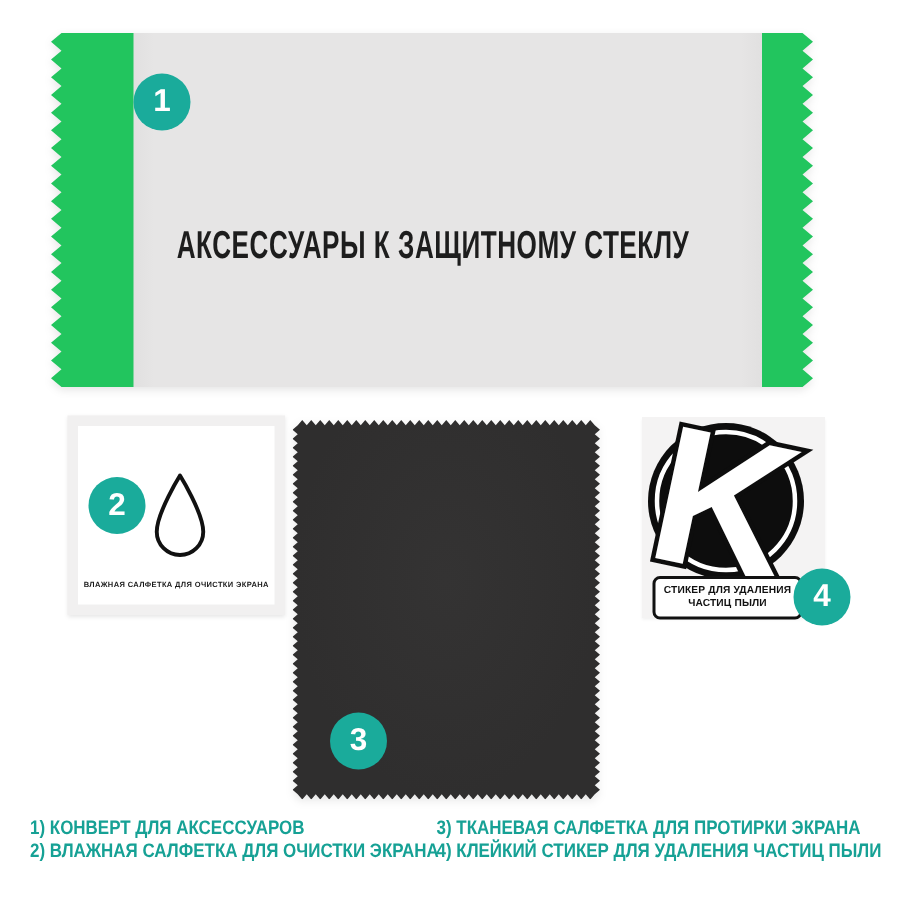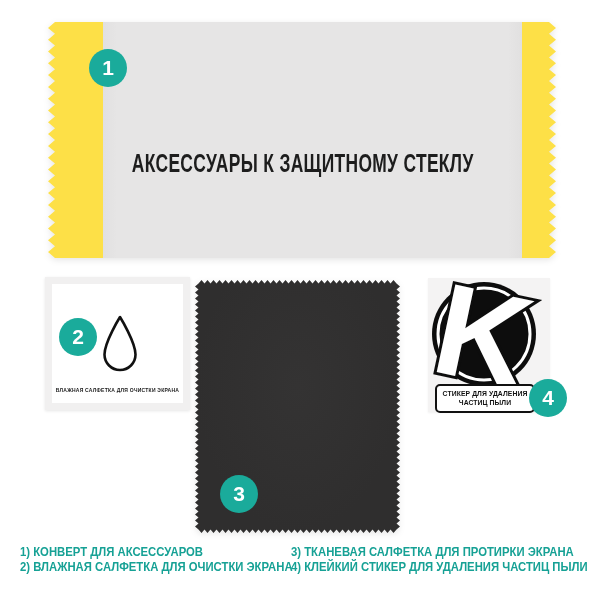--- a/index.html
+++ b/index.html
@@ -1,21 +1,21 @@
 <!DOCTYPE html>
 <html style="--accent: #1aab9b; --legend-text: #16a195; --cloth: #2f2e2e;"><head>
 <meta charset="utf-8">
 <style>
   html,body{margin:0;padding:0;background:#fff;}
   #stage{position:relative;width:600px;height:600px;background:#ffffff;overflow:hidden;
          font-family:"Liberation Sans",sans-serif;}
   .fwrap{position:absolute;left:0;top:0;width:0;height:0;filter:drop-shadow(0 2px 3px rgba(0,0,0,.10));}
 
   
-  .envelope{position:absolute;left:48px;top:22px;width:508px;height:236px;background:#fde047;}
+  .envelope{position:absolute;left:34px;top:22px;width:508px;height:236px;background:#22c55e;}
   .envelope-inner{position:absolute;left:55px;top:0;width:419px;height:236px;
                   background:linear-gradient(90deg,#e1e0e0 0,#e6e5e5 14px,#e6e5e5 405px,#e1e0e0 419px);}
   .env-title{position:absolute;left:0;top:126px;width:508px;text-align:center;
              font-size:26px;font-weight:bold;color:#1d1d1d;white-space:nowrap;
              transform:scaleX(.67);letter-spacing:.5px;}
 
   
   .badge{position:absolute;width:38px;height:38px;border-radius:50%;background:var(--accent,#1aab9b);
          color:#fff;font-weight:bold;font-size:21px;display:flex;align-items:center;justify-content:center;
          z-index:6;}

